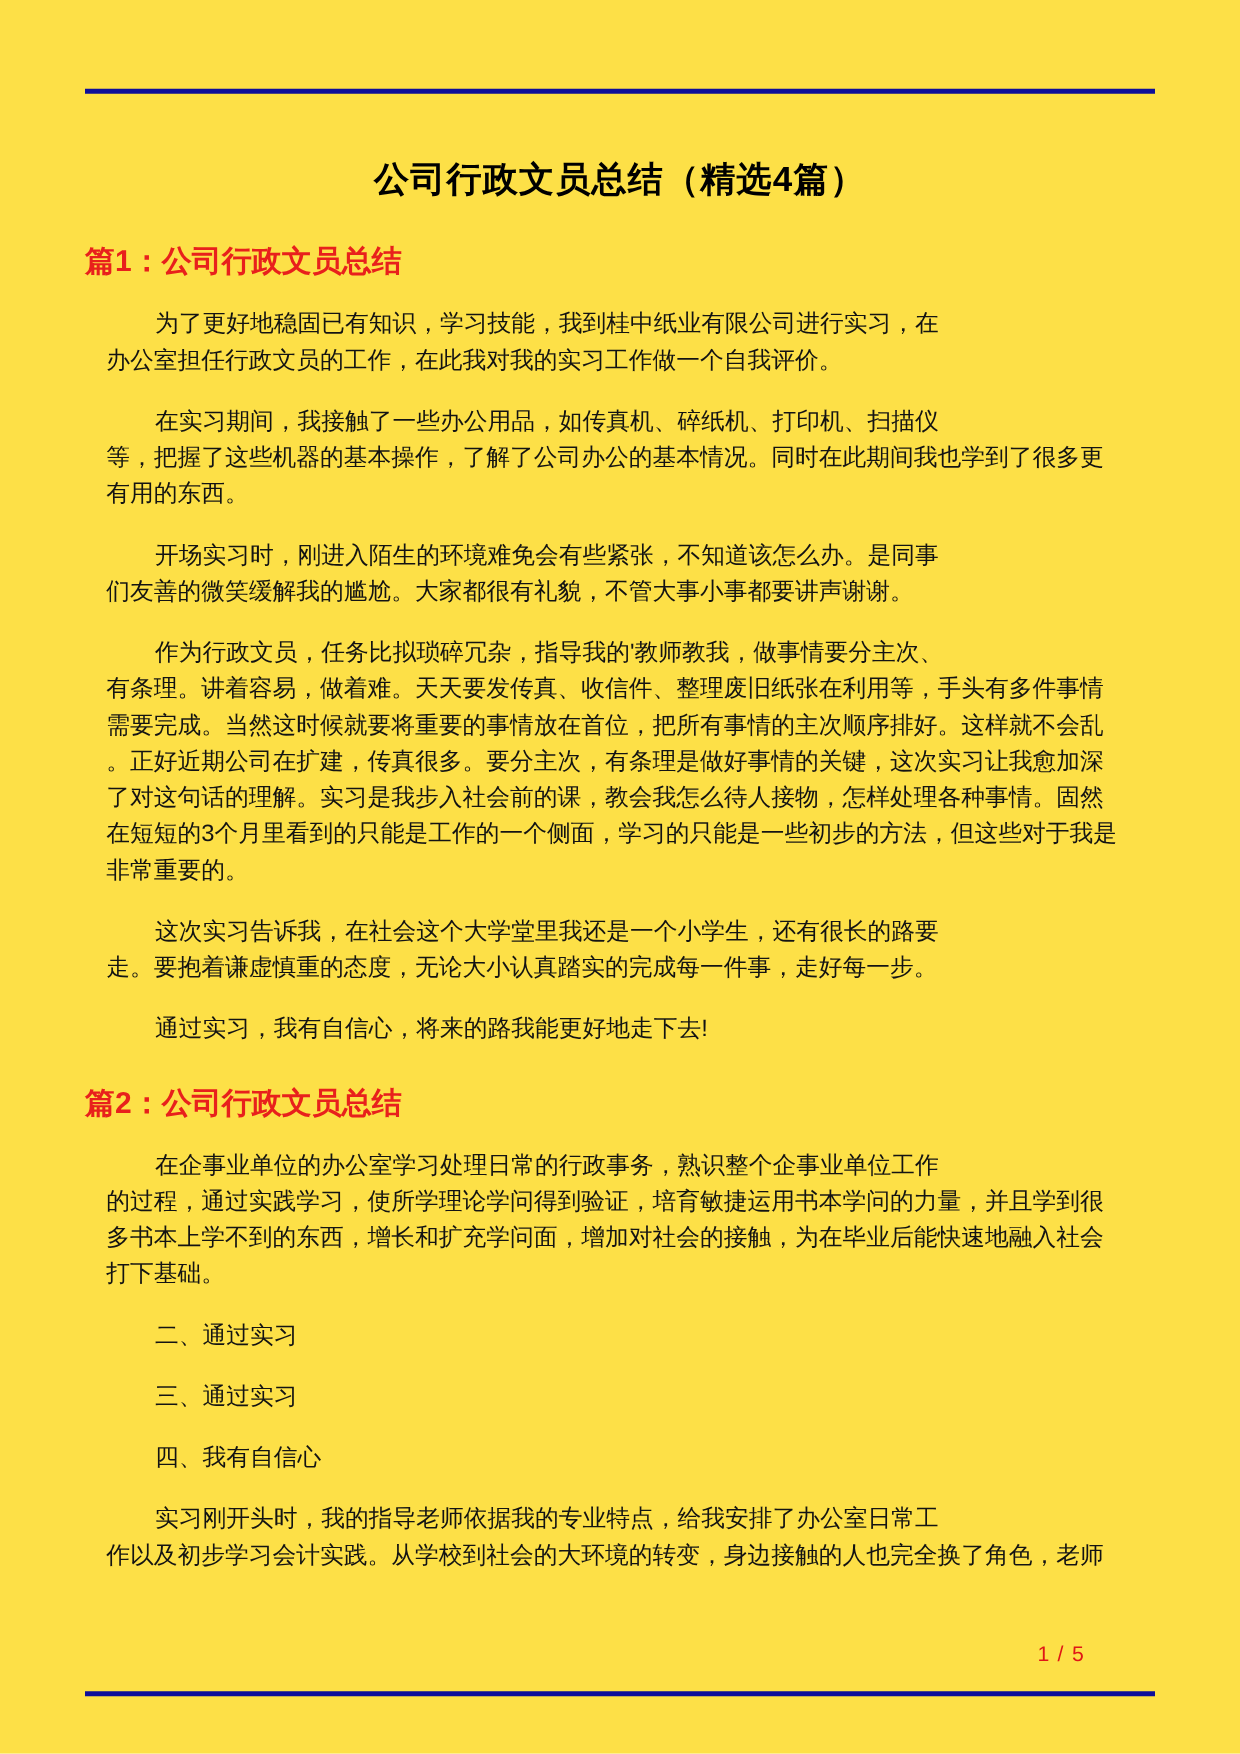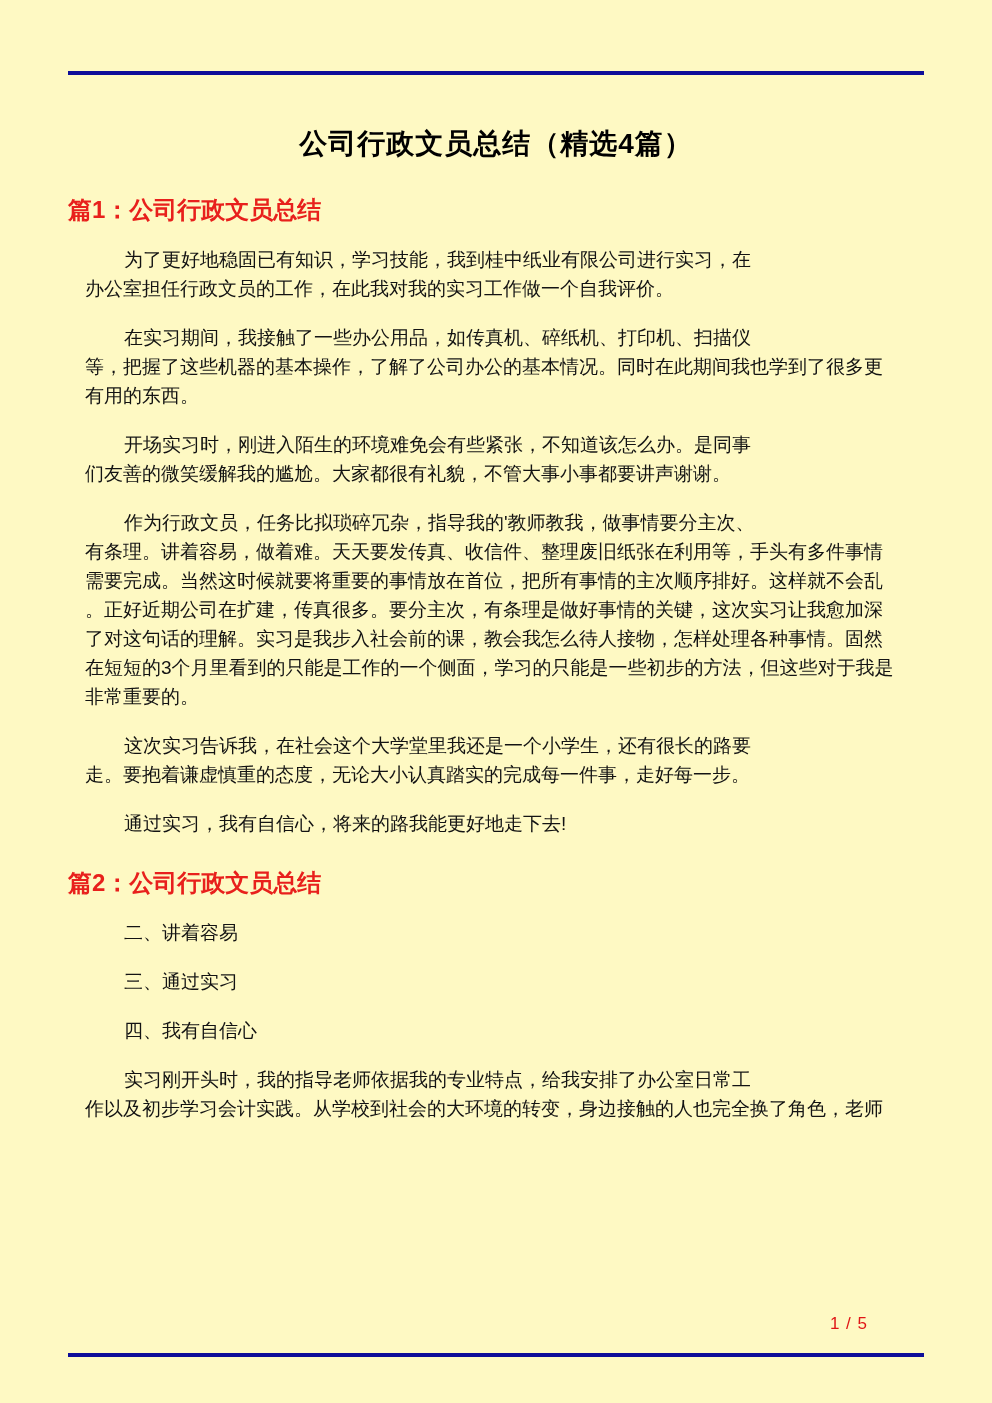--- a/index.html
+++ b/index.html
@@ -6,21 +6,21 @@
   html, body { margin: 0; padding: 0; background: #ffffff; }
   body {
     font-family: "Liberation Sans", "DejaVu Sans", sans-serif;
     color: #111111;
   }
   .page {
     position: relative;
     width: 992px;
     height: 1403px;
     margin: 0 auto;
-    background: #fef9c3;
+    background: #fde047;
     overflow: hidden;
   }
   .content {
     padding: 0 68px;
   }
   .top-rule {
     margin-top: 71px;
     height: 4px;
     background: var(--rule-blue, #0e0e99);
   }
@@ -89,21 +89,25 @@
 需要完成。当然这时候就要将重要的事情放在首位，把所有事情的主次顺序排好。这样就不会乱
 。正好近期公司在扩建，传真很多。要分主次，有条理是做好事情的关键，这次实习让我愈加深
 了对这句话的理解。实习是我步入社会前的课，教会我怎么待人接物，怎样处理各种事情。固然
 在短短的3个月里看到的只能是工作的一个侧面，学习的只能是一些初步的方法，但这些对于我是
 非常重要的。</p>
     <p class="para">这次实习告诉我，在社会这个大学堂里我还是一个小学生，还有很长的路要
 走。要抱着谦虚慎重的态度，无论大小认真踏实的完成每一件事，走好每一步。</p>
     <p class="para">通过实习，我有自信心，将来的路我能更好地走下去!</p>
 
     <h2 class="section-heading">篇2：公司行政文员总结</h2>
-    <p class="para">二、讲着容易</p>
+    <p class="para">在企事业单位的办公室学习处理日常的行政事务，熟识整个企事业单位工作
+的过程，通过实践学习，使所学理论学问得到验证，培育敏捷运用书本学问的力量，并且学到很
+多书本上学不到的东西，增长和扩充学问面，增加对社会的接触，为在毕业后能快速地融入社会
+打下基础。</p>
+    <p class="para">二、通过实习</p>
     <p class="para">三、通过实习</p>
     <p class="para">四、我有自信心</p>
     <p class="para">实习刚开头时，我的指导老师依据我的专业特点，给我安排了办公室日常工
 作以及初步学习会计实践。从学校到社会的大环境的转变，身边接触的人也完全换了角色，老师</p>
   </div>
 
   <div class="bottom-rule"></div>
   <div class="page-number">1 / 5</div>
 </div>
 

